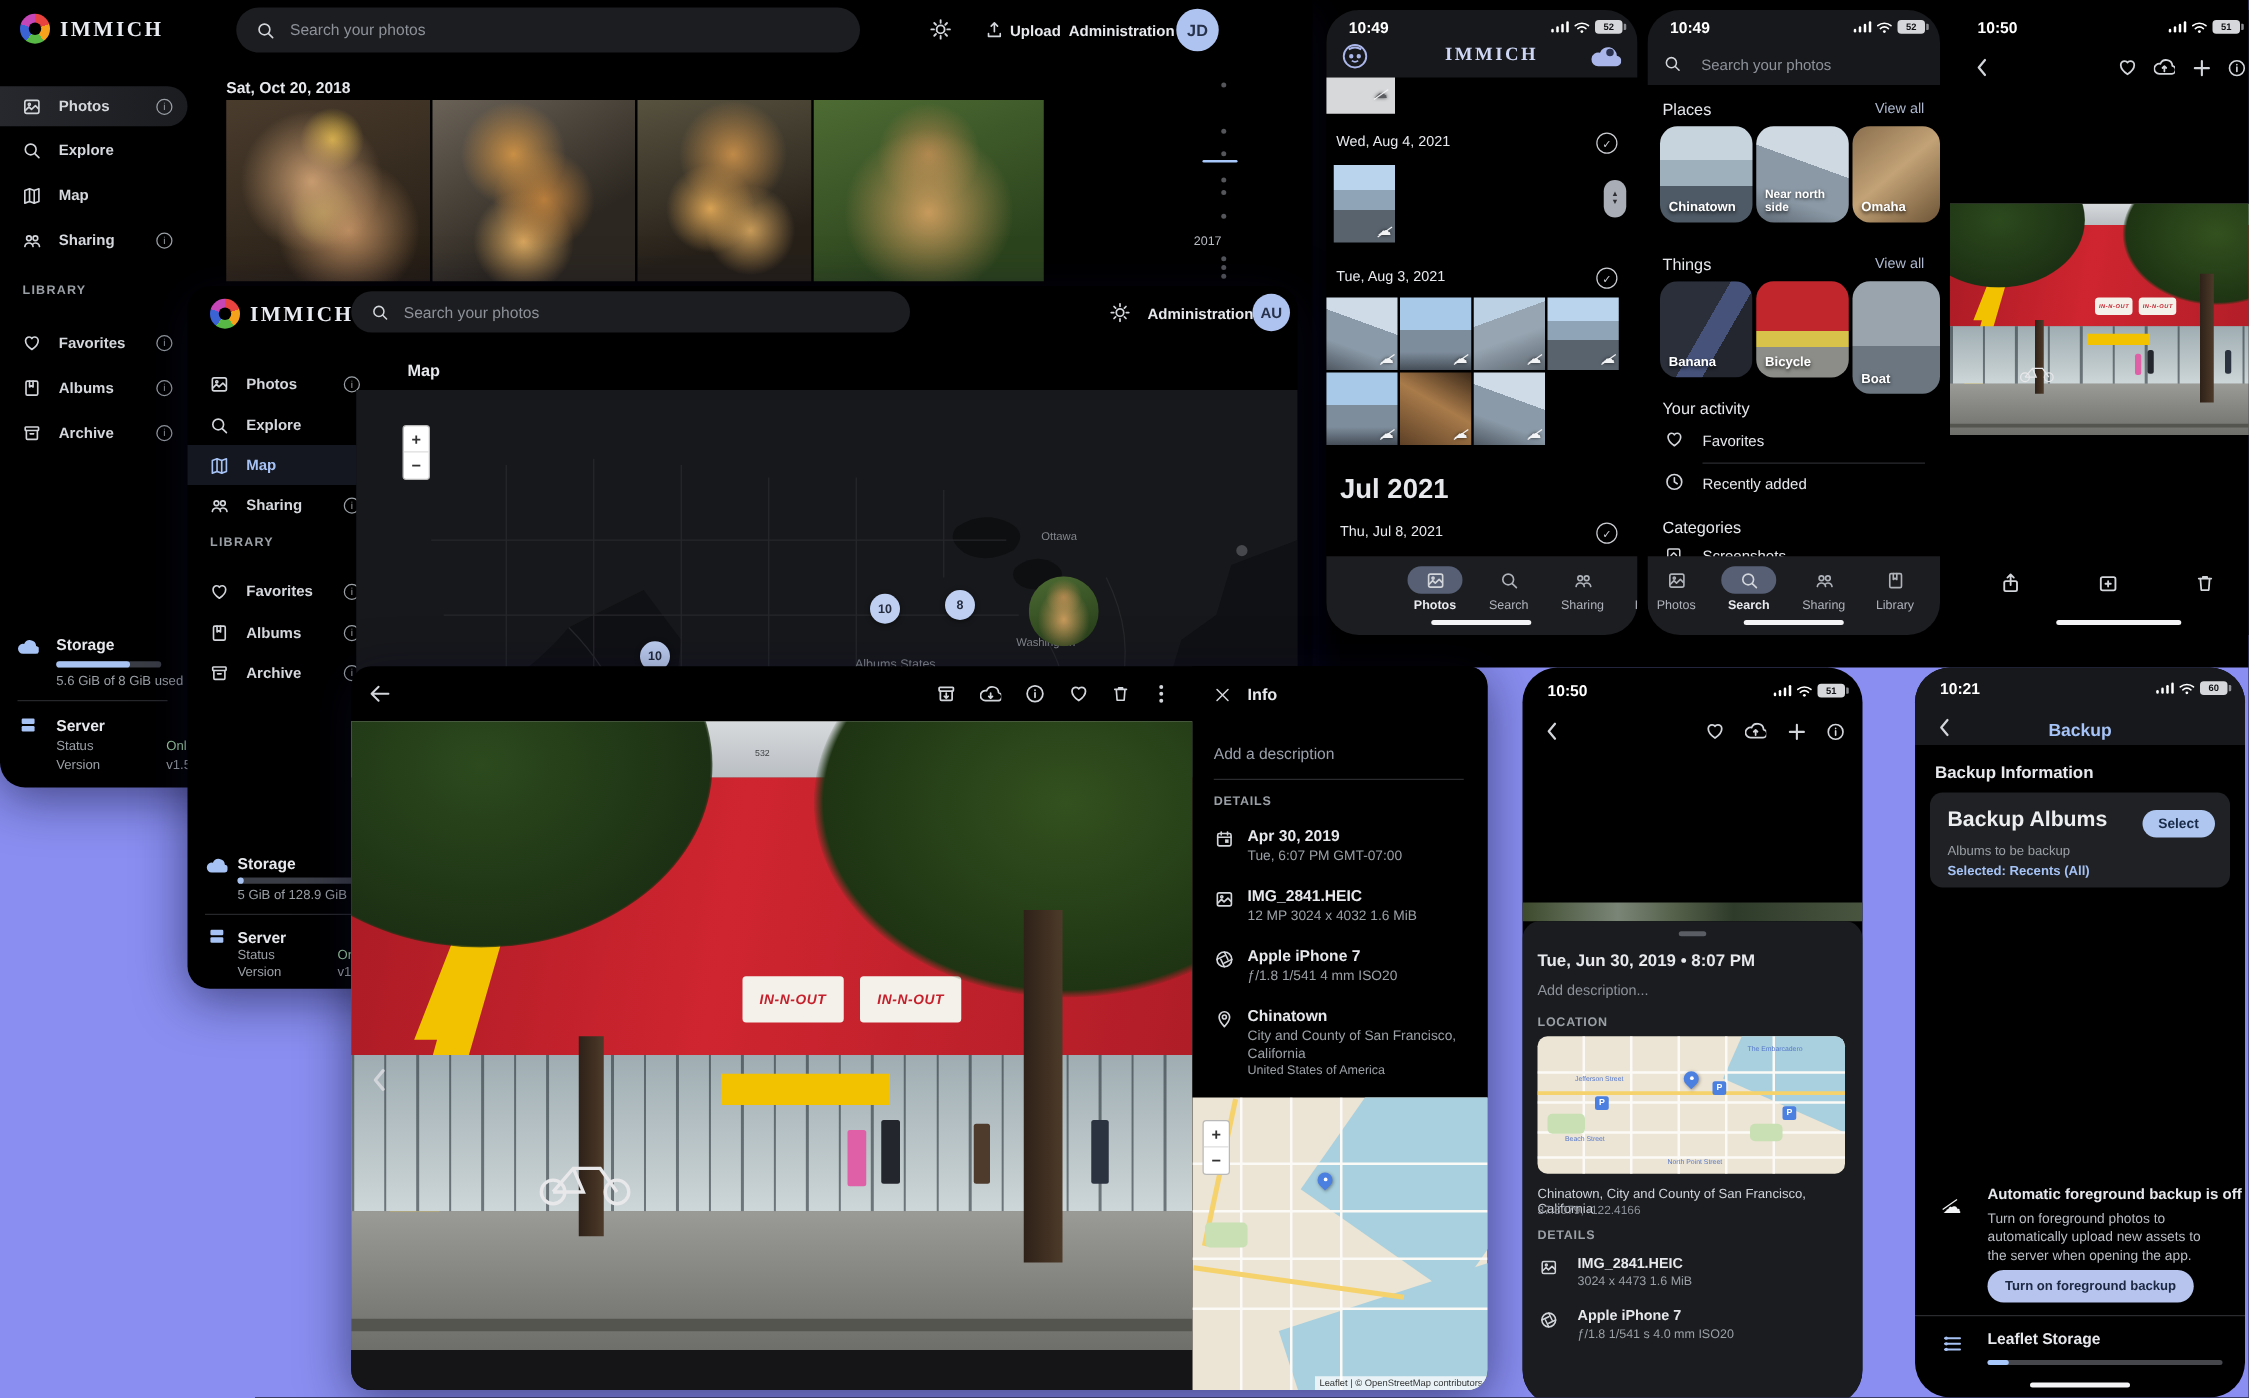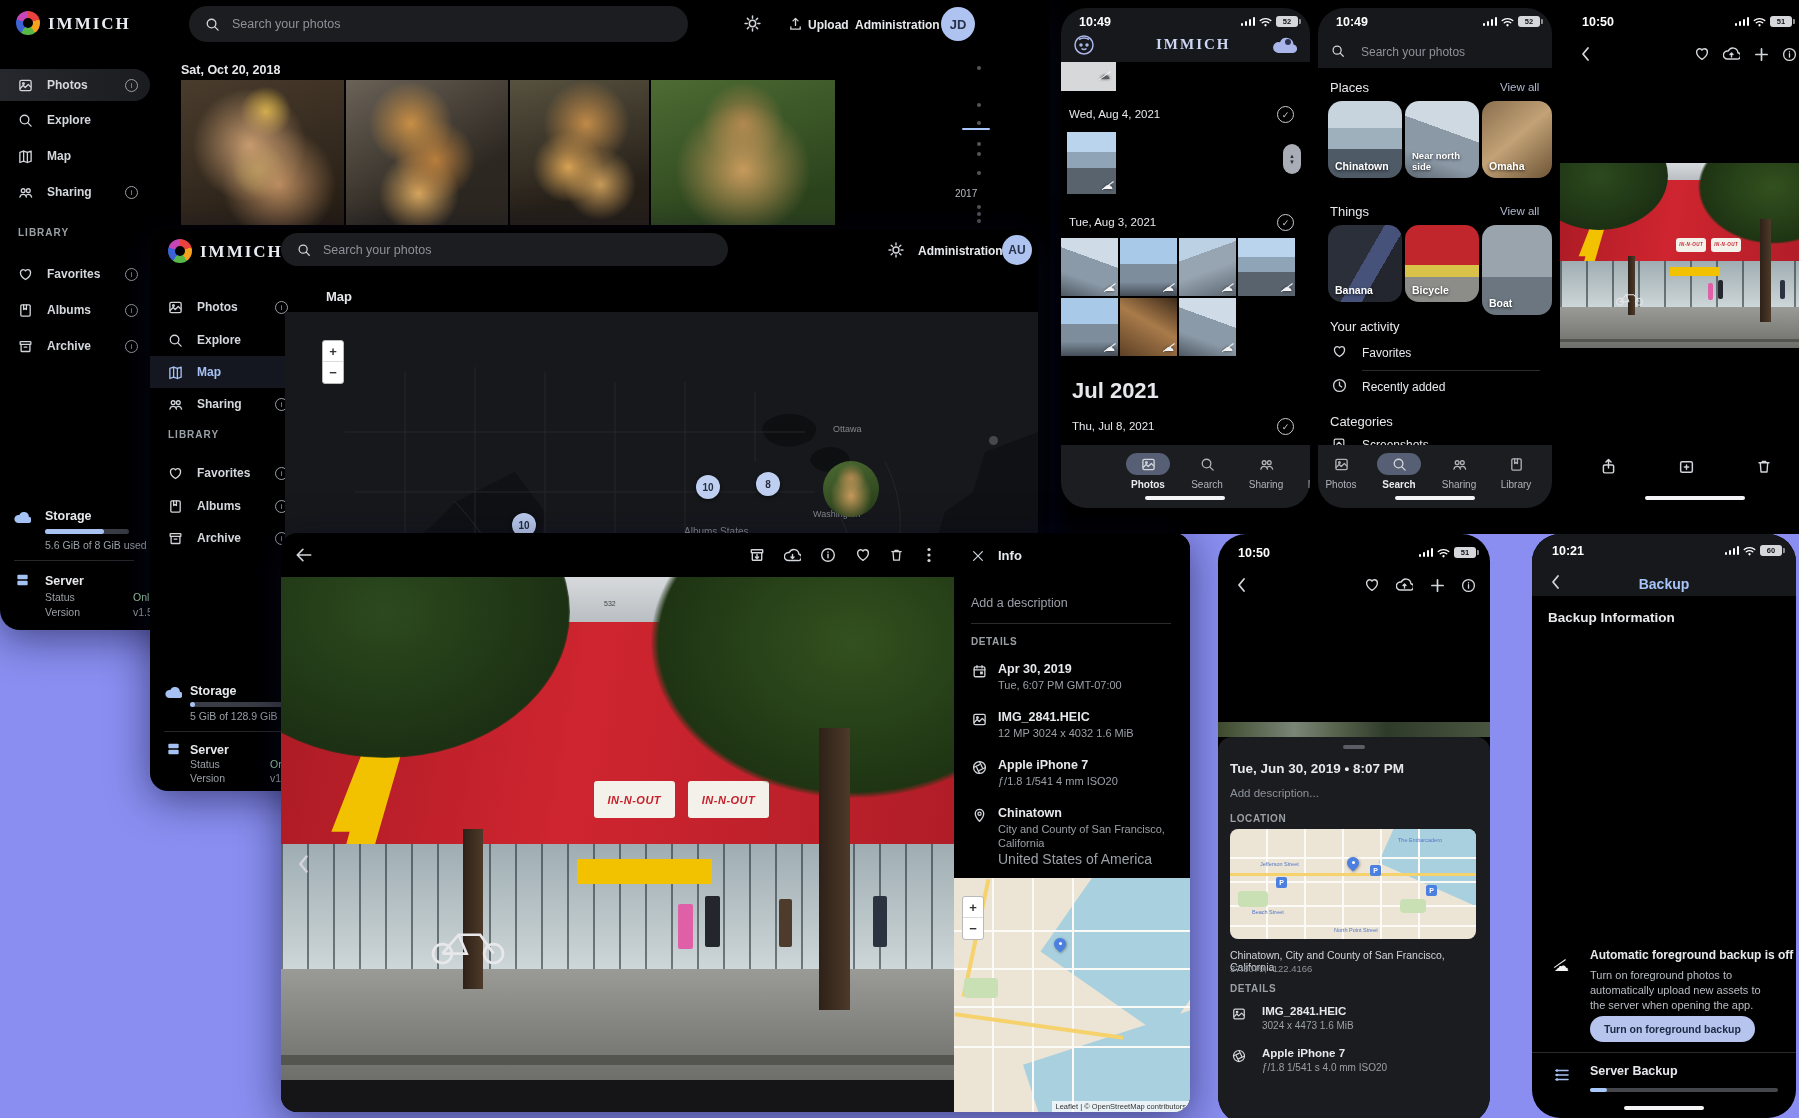--- a/index.html
+++ b/index.html
@@ -455,21 +455,21 @@
       <span class="a tx" style="left:44px;top:225px;font-size:12.5px;font-weight:700;">Apple iPhone 7</span>
       <span class="a dim" style="left:44px;top:242px;font-size:11px;">ƒ/1.8  1/541  4 mm  ISO20</span>
 
       <svg class="ic" width="15" height="15" viewBox="0 0 16 16" style="position:absolute;left:18px;top:275px;">
           <path d="M8 14.2S12.5 9.4 12.5 6A4.5 4.5 0 1 0 3.5 6C3.5 9.4 8 14.2 8 14.2z"></path>
           <circle cx="8" cy="6" r="1.7"></circle>
         </svg>
       <span class="a tx" style="left:44px;top:273px;font-size:12.5px;font-weight:700;">Chinatown</span>
       <span class="a dim" style="left:44px;top:290px;font-size:11px;">City and County of San Francisco,</span>
       <span class="a dim" style="left:44px;top:304px;font-size:11px;">California</span>
-      <span class="a dim" style="left:44px;top:318px;font-size:14px;">United States of America</span>
+      <span class="a dim" style="left:44px;top:318px;font-size:10px;">United States of America</span>
 
       <div class="lmap" style="left:0;top:345px;width:236px;height:234px;border-radius:0 0 16px 0;">
         <div class="water" style="right:-30px;top:-20px;width:150px;height:150px;transform:rotate(35deg);"></div>
         <div class="water" style="right:-40px;bottom:-60px;width:190px;height:140px;transform:rotate(-18deg);"></div>
         <div class="st-h" style="top:52px;"></div>
           <div class="st-h" style="top:90px;"></div>
           <div class="st-h" style="top:128px;"></div>
           <div class="st-h" style="top:168px;"></div>
         <div class="st-v" style="left:38px;"></div>
           <div class="st-v" style="left:78px;"></div>
@@ -906,34 +906,40 @@
           <circle cx="8" cy="10" r="1.4" fill="#fff"></circle>
         </svg>
       <span class="bat">60</span>
     </div>
     <svg class="ic" width="16" height="16" viewBox="0 0 16 16" style="position:absolute;left:16px;top:40px;stroke-width:1.8;">
         <path d="M10 2 5 8l5 6"></path>
       </svg>
     <span class="a" style="left:0;top:42px;width:264px;text-align:center;font-size:14px;font-weight:700;color:#a5c3f6;">Backup</span>
     <span class="a tx" style="left:16px;top:76px;font-size:13.5px;font-weight:700;">Backup Information</span>
 
+    <div class="statcard" style="left:12px;top:100px;height:76px;">
+      <span class="t">Backup Albums</span>
+      <span class="a" style="right:12px;top:14px;background:#aec6f0;color:#1a2b4a;font-size:11px;font-weight:700;padding:5px 13px;border-radius:13px;">Select</span>
+      <span class="a" style="left:14px;top:41px;font-size:10.5px;color:#9aa0a6;">Albums to be backup</span>
+      <span class="a" style="left:14px;top:57px;font-size:10.5px;font-weight:700;color:#a5c2f5;">Selected: Recents (All)</span>
+    </div>
 
     <span class="cloudx" style="left:22px;top:424px;font-size:15px;">☁</span>
     <span class="a tx" style="left:58px;top:414px;font-size:12px;font-weight:700;">Automatic foreground backup is off</span>
     <span class="a" style="left:58px;top:434px;width:172px;font-size:11px;line-height:1.35;color:#b9bdc4;">Turn on foreground photos to automatically upload new assets to the server when opening the app.</span>
     <span class="a" style="left:58px;top:482px;background:#b6c4ee;color:#1c2742;font-size:10.5px;font-weight:700;padding:7px 14px;border-radius:16px;">Turn on foreground backup</span>
 
     <div class="a" style="left:0;top:518px;width:264px;border-top:1px solid #2a2b2e;"></div>
     <svg width="16" height="14" viewBox="0 0 16 14" style="position:absolute;left:22px;top:534px;">
         <g stroke="#a6c2f4" stroke-width="1.6" stroke-linecap="round">
           <path d="M2 2.5h12M2 7h12M2 11.5h12"></path>
         </g>
         <circle cx="3" cy="2.5" r="1.3" fill="#a6c2f4"></circle>
         <circle cx="3" cy="7" r="1.3" fill="#a6c2f4"></circle>
         <circle cx="3" cy="11.5" r="1.3" fill="#a6c2f4"></circle>
       </svg>
-    <span class="a tx" style="left:58px;top:530px;font-size:12.5px;font-weight:700;">Server Backup</span>
+    <span class="a tx" style="left:58px;top:530px;font-size:12.5px;font-weight:700;">Leaflet Storage</span>
     <div class="bar" style="left:58px;top:554px;width:188px;height:4px;background:#45474c;">
         <i style="width:9%;background:#a8c7fa;"></i>
       </div>
     <div class="homebar" style="left:92px;top:572px;width:80px;"></div>
   </section>
 </div>
 
 </body></html>

